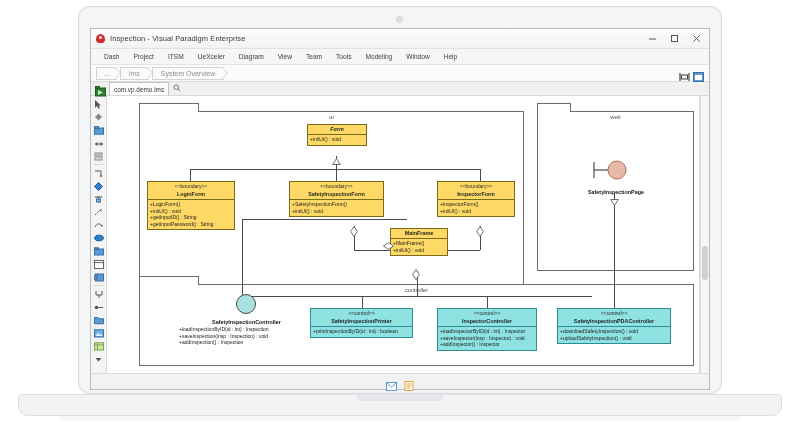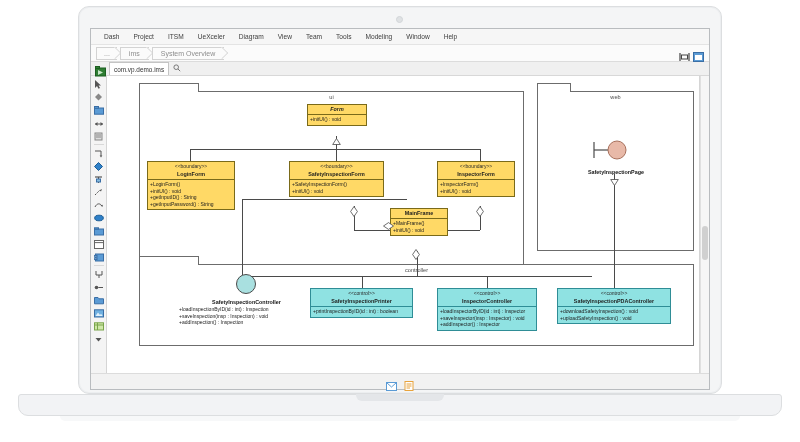--- a/index.html
+++ b/index.html
@@ -184,20 +184,42 @@
 </style>
 </head>
 <body>
 
 <div id="laptop">
   <div class="lid"></div>
   <div class="camera"></div>
 
   <div id="app">
 
+    <div class="titlebar">
+      <div class="app-logo"></div>
+      <div class="title-text">Inspection - Visual Paradigm Enterprise</div>
+      <div class="win-btns">
+        <div class="win-btn">
+          <svg width="9" height="9" viewBox="0 0 9 9">
+              <line x1="1" y1="5" x2="8" y2="5" stroke="#555" stroke-width="1"></line>
+            </svg>
+        </div>
+        <div class="win-btn">
+          <svg width="9" height="9" viewBox="0 0 9 9">
+              <rect x="1.5" y="1.5" width="6" height="6" fill="none" stroke="#555" stroke-width="1"></rect>
+            </svg>
+        </div>
+        <div class="win-btn">
+          <svg width="9" height="9" viewBox="0 0 9 9">
+              <line x1="1.5" y1="1.5" x2="7.5" y2="7.5" stroke="#555" stroke-width="1"></line>
+              <line x1="7.5" y1="1.5" x2="1.5" y2="7.5" stroke="#555" stroke-width="1"></line>
+            </svg>
+        </div>
+      </div>
+    </div>
 
     <div class="menubar">
       <div class="menu-item">Dash</div>
       <div class="menu-item">Project</div>
       <div class="menu-item">ITSM</div>
       <div class="menu-item">UeXceler</div>
       <div class="menu-item">Diagram</div>
       <div class="menu-item">View</div>
       <div class="menu-item">Team</div>
       <div class="menu-item">Tools</div>

